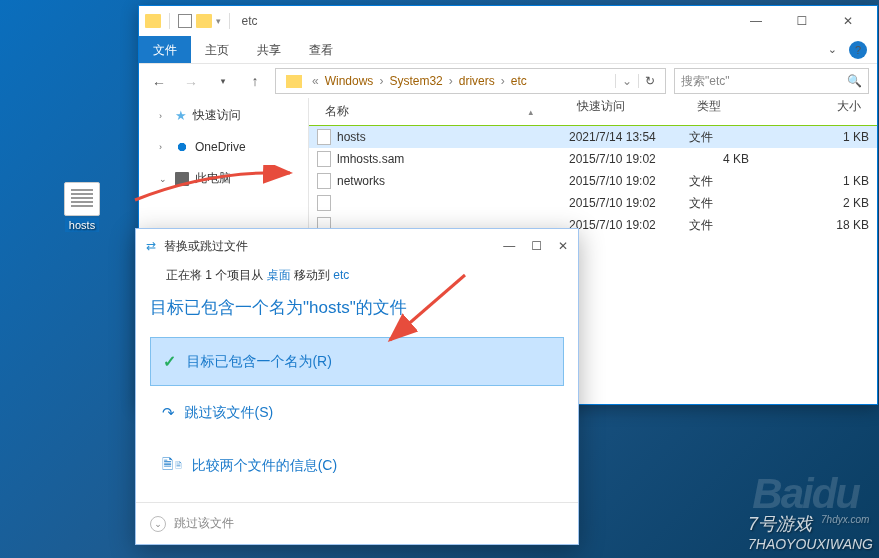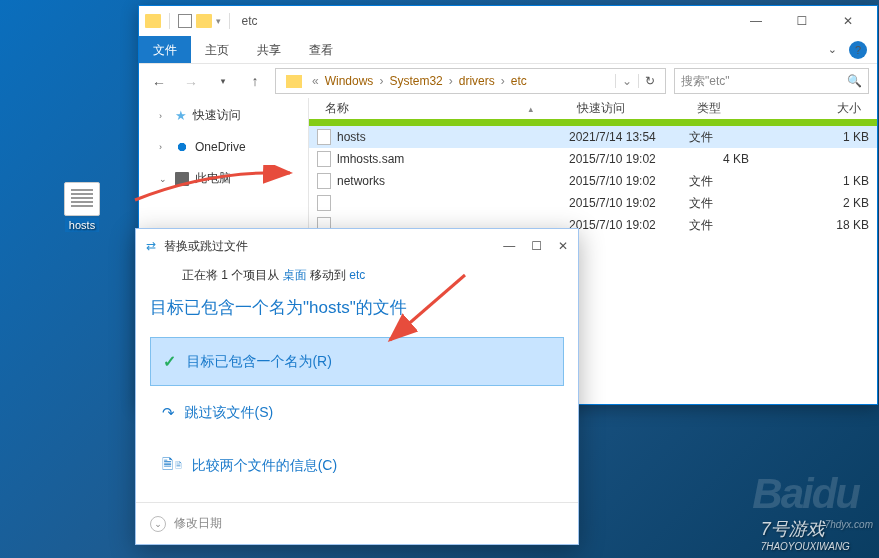--- a/index.html
+++ b/index.html
@@ -41,55 +41,55 @@
 
 .explorer-body { display: flex; height: calc(100% - 92px); }
 .sidebar { width: 170px; border-right: 1px solid #e5e5e5; padding: 6px 0; font-size: 12px; }
 .sidebar .item { padding: 3px 8px 3px 20px; display: flex; align-items: center; gap: 6px; color: #333; }
 .sidebar .arrow { width: 10px; font-size: 9px; color: #666; }
 .sidebar .star { color: #5fb3e8; font-size: 13px; }
 .sidebar .od { width: 14px; height: 14px; display: inline-block; background: radial-gradient(circle, #0a7cd4 40%, #fff 45%); border-radius: 50%; }
 .sidebar .pc { width: 14px; height: 14px; background: #666; display: inline-block; border-radius: 1px; }
 
 .filelist { flex: 1; }
-.col-headers { height: 28px; display: flex; align-items: center; border-bottom: 7px solid #84cc16; font-size: 12px; color: #444; }
+.col-headers { height: 28px; display: flex; border-bottom: 1px solid #84cc16; font-size: 12px; color: #444; }
 .col-headers span { padding: 0 8px; }
 .col-name { width: 260px; display: flex; align-items: center; gap: 6px; }
 .col-date { width: 120px; }
 .col-type { width: 120px; }
 .col-size { width: 60px; text-align: right; }
 .row { height: 22px; display: flex; align-items: center; font-size: 12px; color: #333; }
 .row.sel { background: #d8ecff; }
 .row .col-name { display: flex; align-items: center; gap: 6px; padding-left: 8px; }
 .row .file-ico { width: 14px; height: 16px; background: #fff; border: 1px solid #bbb; display: inline-block; }
 
 
 .dialog { position: absolute; left: 135px; top: 228px; width: 444px; background: #fff; border: 1px solid #a0c5f0; box-shadow: 0 6px 24px rgba(0,0,0,0.3); }
 .dialog .d-title { height: 34px; display: flex; align-items: center; padding: 0 10px; font-size: 12px; color: #333; }
 .dialog .d-title .arrows { color: #2a8fd4; margin-right: 8px; }
 .dialog .d-ctrl { margin-left: auto; display: flex; gap: 16px; font-size: 12px; color: #555; }
-.dialog .d-sub { padding: 4px 14px 10px; font-size: 12px; color: #333; margin-left: 32px; }
+.dialog .d-sub { padding: 4px 30px 10px; font-size: 12px; color: #333; }
 .dialog .d-sub .link { color: #1979ca; }
 .dialog .d-heading { padding: 2px 14px 14px; font-size: 17px; color: #1979ca; }
 .dialog .option { margin: 4px 14px; padding: 14px 12px; display: flex; align-items: center; gap: 10px; font-size: 14px; color: #1979ca; }
 .dialog .option.selected { background: #c8e4ff; border: 1px solid #7fc0ef; }
 .dialog .check { color: #27ae60; font-size: 16px; font-weight: bold; }
 .dialog .skip { color: #1979ca; font-size: 15px; }
 .dialog .compare { color: #1979ca; font-size: 14px; display: flex; align-items: center; gap: 2px; }
 .dialog .d-foot { border-top: 1px solid #e5e5e5; margin-top: 10px; padding: 12px 14px; display: flex; align-items: center; gap: 8px; font-size: 12px; color: #888; }
 .dialog .d-foot .circ { width: 16px; height: 16px; border: 1px solid #bbb; border-radius: 50%; display: flex; align-items: center; justify-content: center; font-size: 9px; }
 
 
 .arrow-red { position: absolute; pointer-events: none; }
 .arrow1 { left: 130px; top: 165px; width: 170px; height: 40px; }
 .arrow2 { left: 380px; top: 270px; width: 90px; height: 80px; }
 
 
 .watermark { position: absolute; right: 6px; bottom: 6px; color: rgba(255,255,255,0.8); font-size: 18px; font-style: italic; text-shadow: 1px 1px 2px rgba(0,0,0,0.5); }
-.watermark .sub { font-size: 10px; display: block; }
+.watermark .sub { font-size: 14px; display: block; }
 .bg-watermark { position: absolute; right: 20px; bottom: 40px; font-size: 42px; color: rgba(255,255,255,0.15); font-weight: bold; font-style: italic; letter-spacing: -2px; }
 </style>
 </head>
 <body>
 
 <div class="desktop-icon">
   <div class="icon-box"></div>
   <div class="icon-label">hosts</div>
 </div>
 
@@ -250,21 +250,21 @@
     <span class="skip">↷</span>
     <span>跳过该文件(S)</span>
   </div>
   <div class="option normal">
     <span class="compare">🗎<sub style="font-size:8px;">🗎</sub></span>
     <span>比较两个文件的信息(C)</span>
   </div>
 
   <div class="d-foot">
     <span class="circ">⌄</span>
-    <span>修改日期</span>
+    <span>跳过该文件</span>
   </div>
 </div>
 
 <svg class="arrow-red arrow1" viewBox="0 0 170 40">
   <defs>
       <marker id="ah1" markerWidth="10" markerHeight="8" refX="9" refY="4" orient="auto">
         <polygon points="0 0, 10 4, 0 8" fill="#e74c3c"></polygon>
       </marker>
     </defs>
   <path d="M 5 35 Q 80 5 160 8" stroke="#e74c3c" stroke-width="3" fill="none" marker-end="url(#ah1)"></path>
@@ -273,15 +273,15 @@
   <defs>
       <marker id="ah2" markerWidth="10" markerHeight="8" refX="9" refY="4" orient="auto">
         <polygon points="0 0, 10 4, 0 8" fill="#e74c3c"></polygon>
       </marker>
     </defs>
   <path d="M 85 5 L 10 70" stroke="#e74c3c" stroke-width="3" fill="none" marker-end="url(#ah2)"></path>
 </svg>
 
 <div class="bg-watermark">Baidu</div>
 <div class="watermark">
-  <span>7号游戏</span><span style="font-size:10px;vertical-align:super;opacity:0.6;">7hdyx.com</span>
+  <span>7号游戏</span><span style="font-size:10px;vertical-align:super;opacity:0.6;padding-left:9px;">7hdyx.com</span>
   <span class="sub">7HAOYOUXIWANG</span>
 </div>
 
 </body></html>

